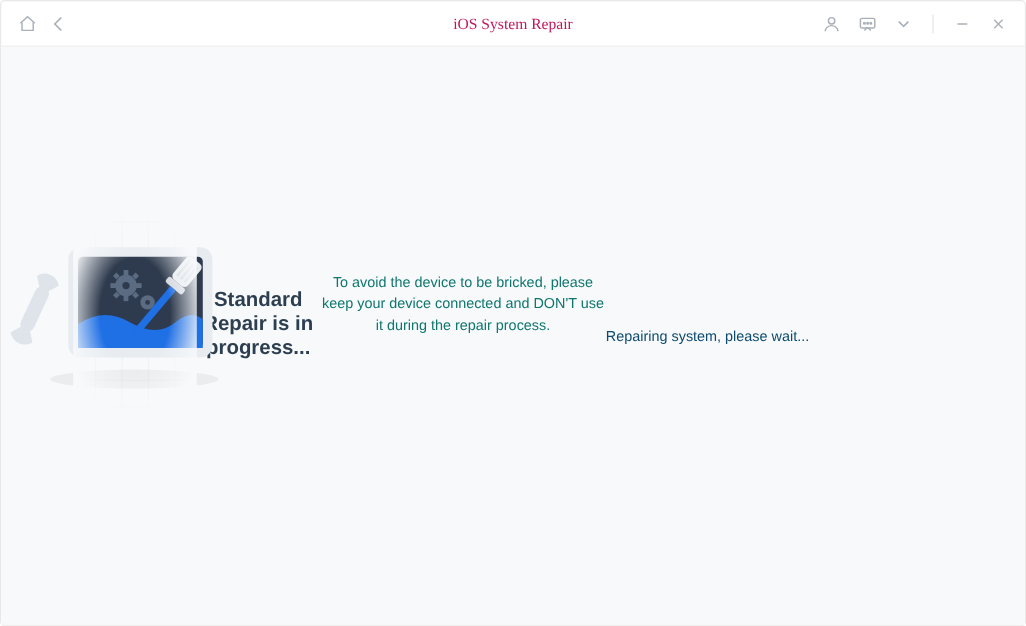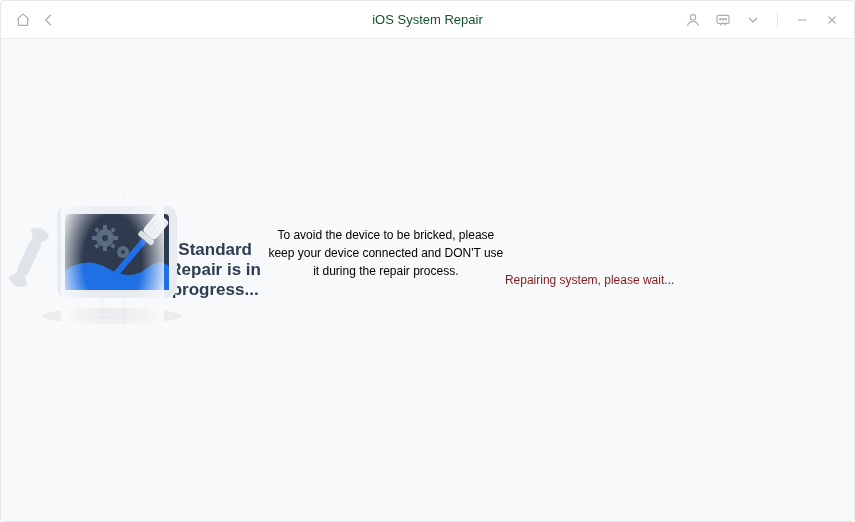--- a/index.html
+++ b/index.html
@@ -1,35 +1,35 @@
 <!DOCTYPE html>
 <html><head>
   <meta charset="utf-8">
   <style>
     * { margin: 0; padding: 0; box-sizing: border-box; }
     html, body { width: 855px; height: 522px; font-family: -apple-system, "Segoe UI", Arial, sans-serif; background: #fff; overflow: hidden; }
     .app { width: 855px; height: 522px; display: flex; flex-direction: column; border: 1px solid #e8e8e8; border-radius: 4px; background: #fff; }
     .titlebar { height: 38px; display: flex; align-items: center; padding: 0 14px; border-bottom: 1px solid #eee; position: relative; }
     .titlebar-left { display: flex; align-items: center; gap: 10px; }
-    .titlebar-center { position: absolute; left: 50%; transform: translateX(-50%); font-size: 13px; color: #14532d; font-weight: 500; }
+    .titlebar-center { position: absolute; left: 50%; transform: translateX(-50%); font-size: 13px; color: #be185d; font-weight: 500; font-family: Liberation Serif, serif; }
     .titlebar-right { margin-left: auto; display: flex; align-items: center; gap: 14px; }
     .tb-icon { width: 16px; height: 16px; display: flex; align-items: center; justify-content: center; color: #a9b0b8; cursor: pointer; }
     .tb-icon svg { display: block; }
     .tb-sep { width: 1px; height: 16px; background: #e2e5e9; margin: 0 2px; }
     .content { flex: 1; background: #f7f9fb; display: flex; flex-direction: row; align-items: center; padding: 30px 60px 40px; }
     .illus-zone { width: 260px; height: 165px; position: relative; background-image: linear-gradient(#eef1f4 1px, transparent 1px), linear-gradient(90deg, #eef1f4 1px, transparent 1px); background-size: 22px 22px; background-position: center; border-radius: 6px; margin-bottom: 28px; }
     .illus-zone::after { content:""; position:absolute; inset:0; border-radius:6px; background: radial-gradient(ellipse at center, rgba(247,249,251,0) 40%, #f7f9fb 80%); pointer-events:none; }
     .illus-zone svg { position: absolute; left: 50%; top: 50%; transform: translate(-50%, -50%); }
     .heading { font-size: 17px; font-weight: 700; color: #2c3e50; margin-bottom: 10px; text-align: center; }
-    .subtext { font-size: 12px; color: #000000; text-align: center; max-width: 560px; line-height: 1.5; margin-bottom: 44px; }
+    .subtext { font-size: 12px; color: #0f766e; text-align: center; max-width: 560px; line-height: 1.5; margin-bottom: 44px; }
     .progress-row { width: 100%; display: flex; align-items: center; gap: 14px; }
     .progress-bar { flex: 1; height: 5px; background: #d9dde2; border-radius: 3px; position: relative; overflow: visible; }
     .progress-fill { height: 100%; background: linear-gradient(90deg, #1f6fe5 0%, #2b7df0 85%, #4fb0ff 98%, #64c5ff 100%); border-radius: 3px; width: 74.35%; }
     .progress-pct { font-size: 15px; font-weight: 700; color: #1f6fe5; white-space: nowrap; }
-    .status-row { width: 100%; display: flex; justify-content: space-between; margin-top: 10px; font-size: 12px; color: #7f1d1d; text-align: center; }
+    .status-row { width: 100%; display: flex; justify-content: space-between; margin-top: 10px; font-size: 12px; color: #0c4a6e; text-align: center; }
   </style>
 </head>
 <body>
 
 <div class="app">
 
   <div class="titlebar">
     <div class="titlebar-left">
       <span class="tb-icon">
         <svg width="16" height="16" viewBox="0 0 24 24" fill="none" stroke="currentColor" stroke-width="1.8">

